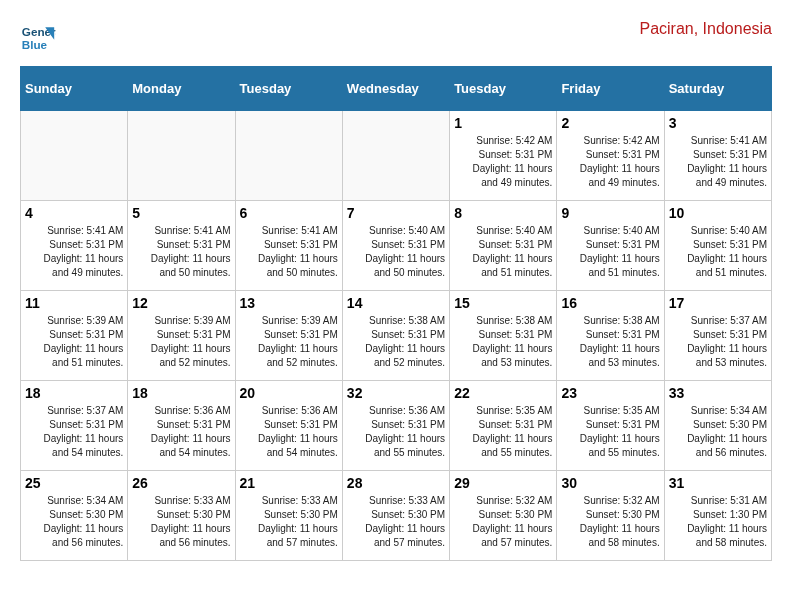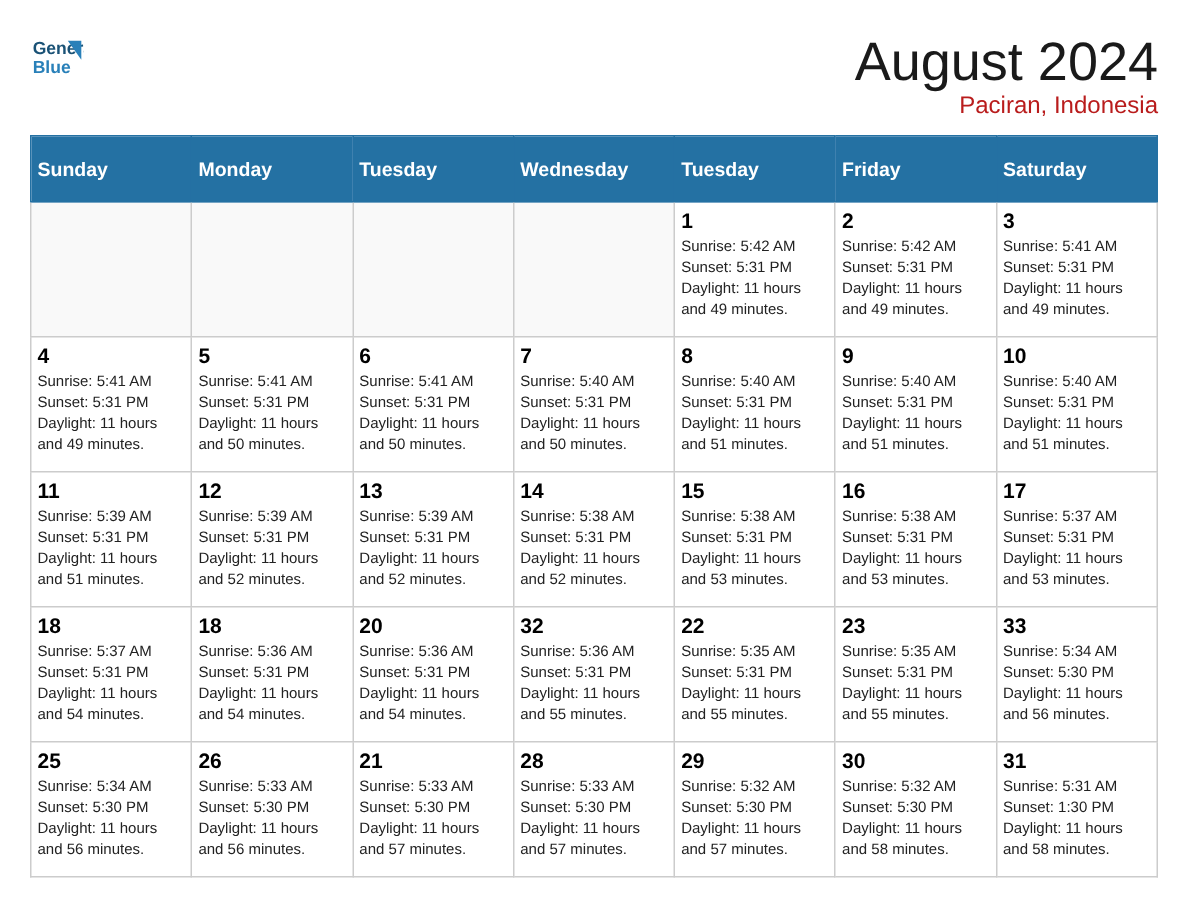--- a/index.html
+++ b/index.html
@@ -61,20 +61,21 @@
     .day-number {
       font-size: 14px;
       font-weight: bold;
       margin-bottom: 3px;
       display: block;
     }
     .day-info {
       font-size: 10px;
       color: #222;
       line-height: 1.4;
+      text-align: right;
     }
     td.empty {
       background: #f9f9f9;
     }
     tr:nth-child(even) td:not(.empty) {
       background: #fff;
     }
     tr td {
       background: #fff;
     }
@@ -84,21 +85,20 @@
 
 <div class="header">
   <div class="logo">
     <svg class="logo-icon" viewBox="0 0 40 40">
       <text x="2" y="18" font-size="13" font-weight="bold" fill="#1a5276">General</text>
       <text x="2" y="32" font-size="13" font-weight="bold" fill="#2980b9">Blue</text>
       <polygon points="28,8 38,8 38,22" fill="#2980b9"></polygon>
     </svg>
   </div>
   <div class="title-area">
-    <div class="month-year">August 2024</div>
     <div class="location">Paciran, Indonesia</div>
   </div>
 </div>
 
 <table>
   <thead>
     <tr>
     <th>Sunday</th>
         <th>Monday</th>
         <th>Tuesday</th>

